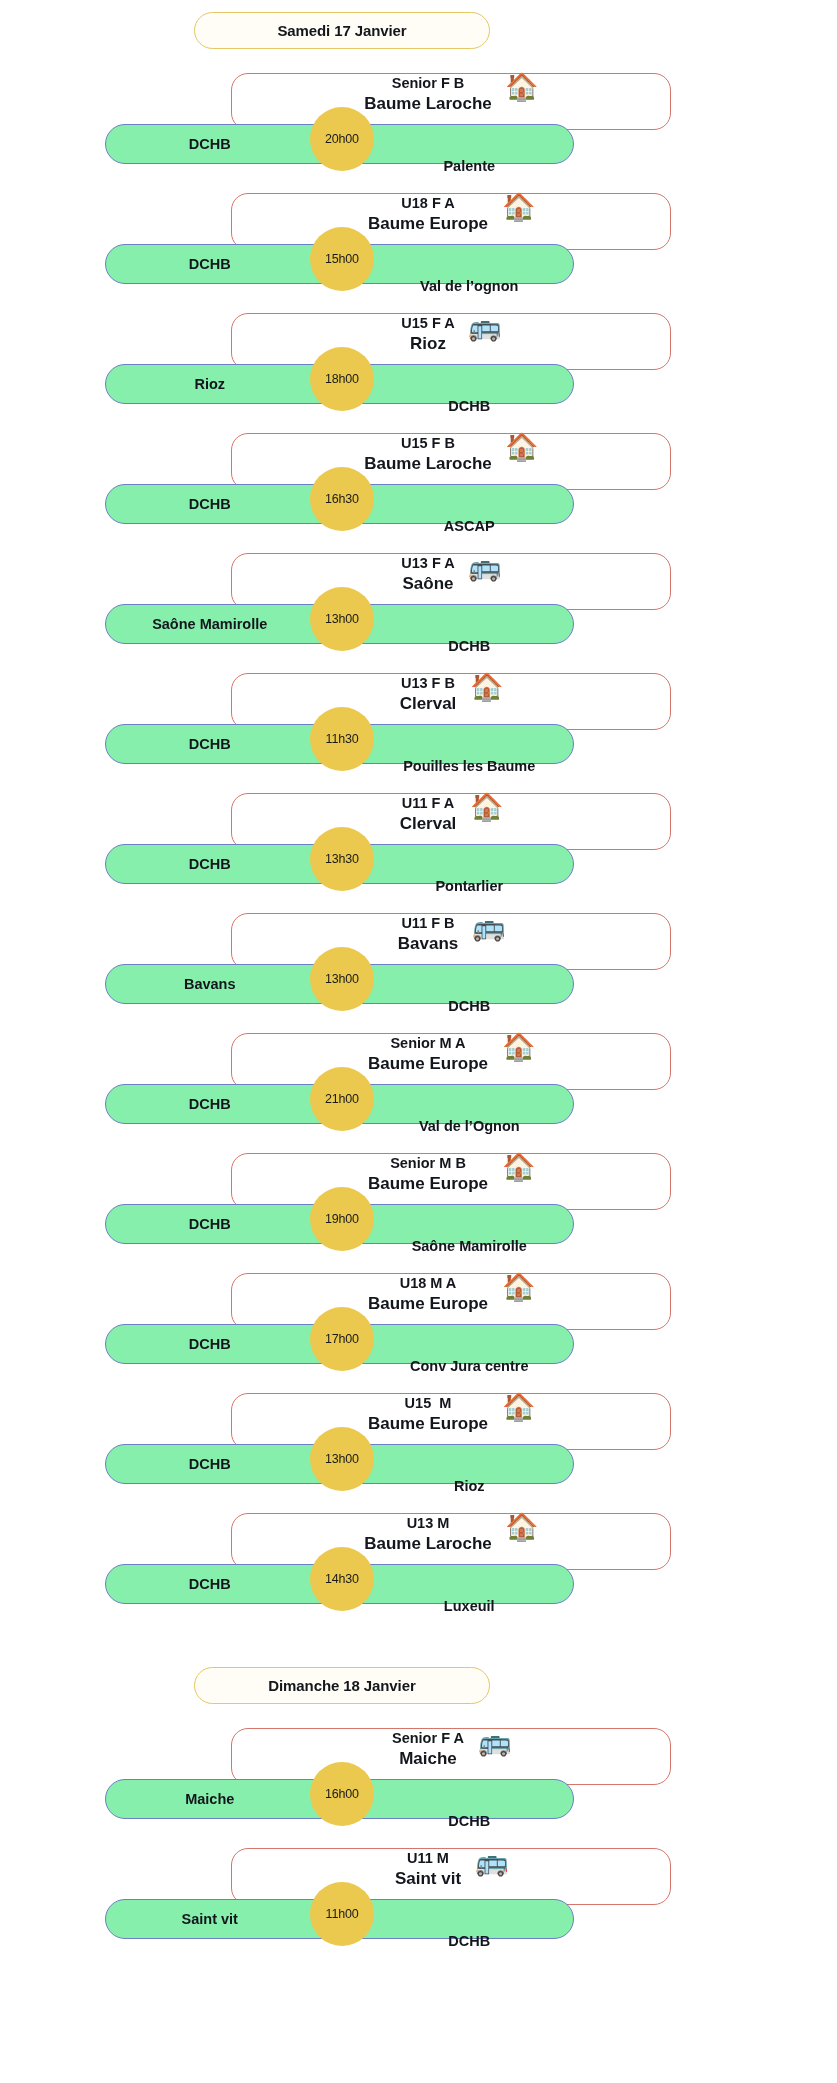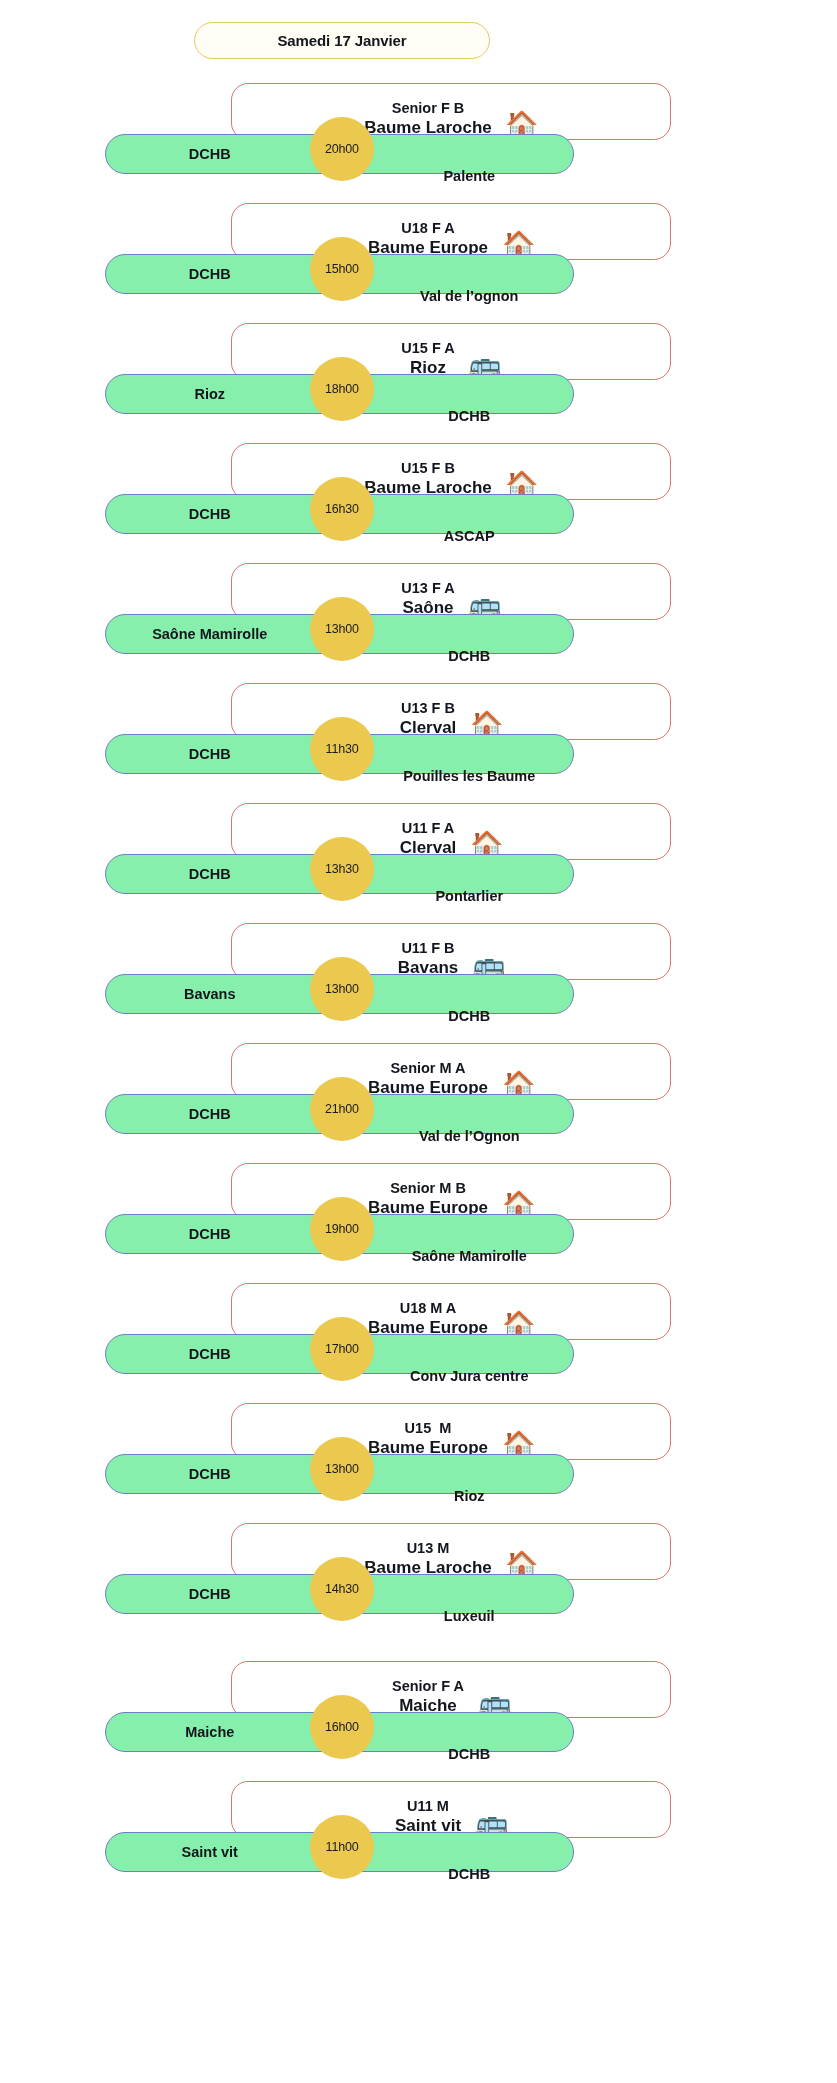--- a/index.html
+++ b/index.html
@@ -13,21 +13,21 @@
     font-family: "Liberation Sans", sans-serif;
     color: #13161c;
     -webkit-font-smoothing: antialiased;
   }
 
   #page {
     width: 684px;
     min-height: 2083px;
     position: relative;
     background: #fff;
-    padding-top: 22px;
+    padding-top: 12px;
   }
 
   
   .day-header {
     width: 296px;
     height: 37px;
     margin: 0 auto;
     border: 1.5px solid #e6c766;
     border-radius: 22px;
     background: #fffdf5;
@@ -58,21 +58,21 @@
     position: absolute;
     left: 231px;
     top: 6px;
     width: 440px;
     height: 57px;
     border: 1.3px solid #d4766a;
     border-radius: 17px;
     background: #ffffff;
     z-index: 1;
     display: flex;
-    align-items: flex-end;
+    align-items: flex-start;
     justify-content: center;
     gap: 10px;
   }
 
   .info-text {
     display: flex;
     flex-direction: column;
     align-items: center;
     line-height: 1.28;
   }
@@ -326,20 +326,21 @@
           <div class="info-emoji">🏠</div>
         </div>
         <div class="teams-pill">
           <div class="team-home">DCHB</div>
           <div class="team-away">Luxeuil</div>
         </div>
         <div class="time-circle">14h30</div>
       </div>
     </div>
     <div class="day-block">
+      <div class="day-header">Dimanche 18 Janvier</div>
       <div class="match first">
         <div class="info-card">
           <div class="info-text">
             <div class="info-cat">Senior F A</div>
             <div class="info-venue">Maiche</div>
           </div>
           <div class="info-emoji">🚌</div>
         </div>
         <div class="teams-pill">
           <div class="team-home">Maiche</div>

